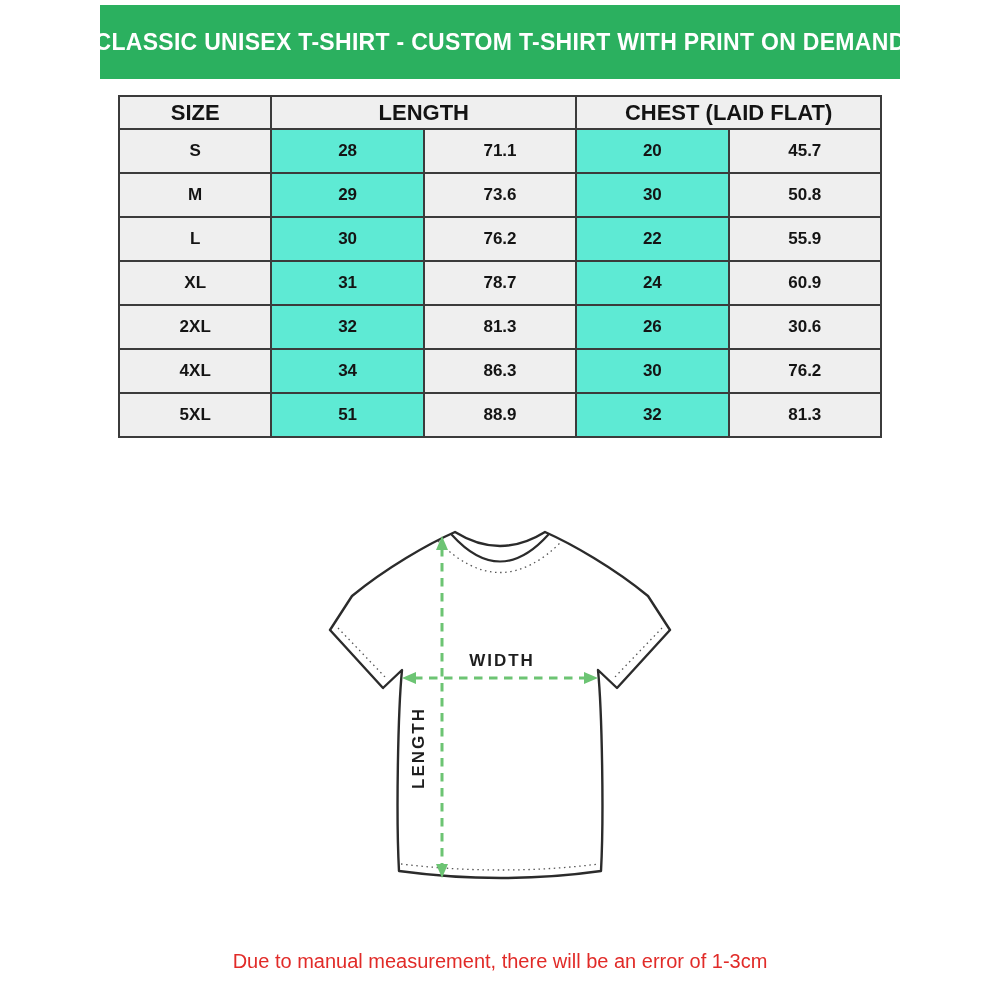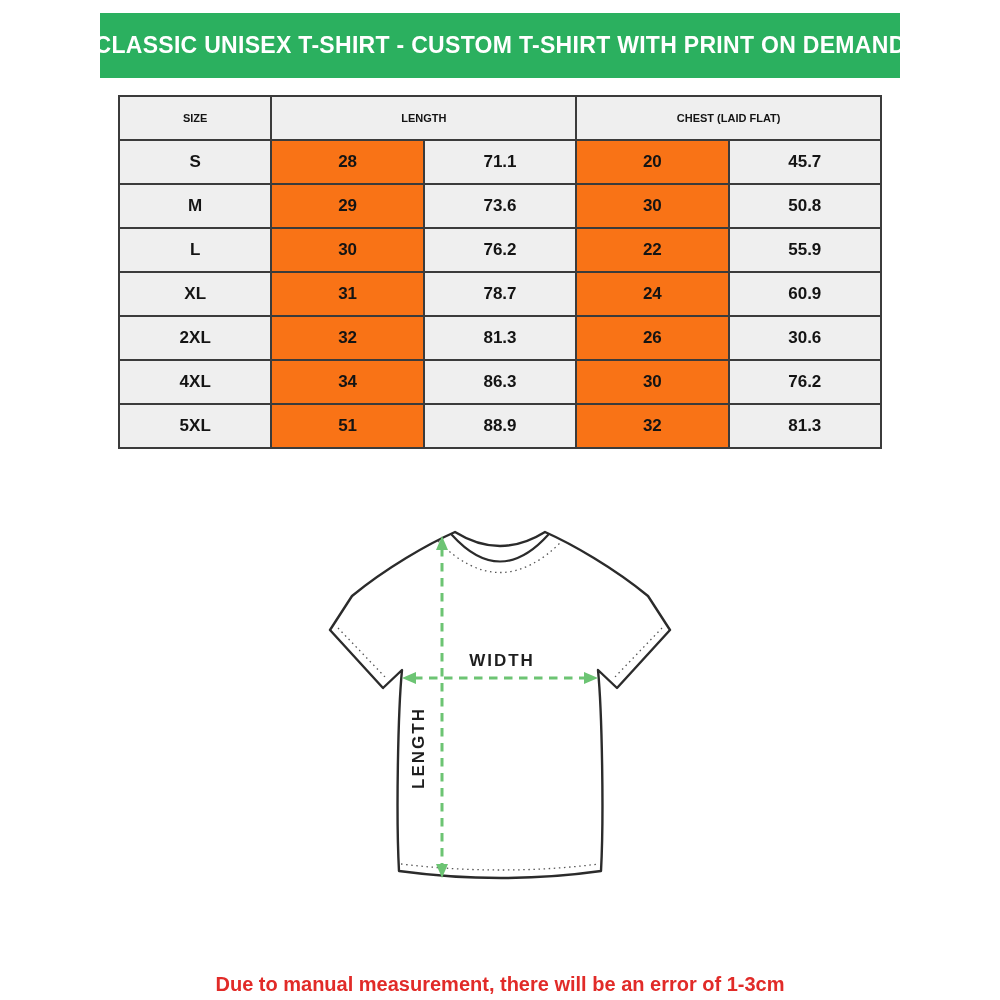--- a/index.html
+++ b/index.html
@@ -10,47 +10,47 @@
     --arrow-green:#6cc473;
     --shirt-outline:#2b2b2b;
     --text-dark:#141414;
   }
   *{box-sizing:border-box;margin:0;padding:0;}
   html,body{width:1000px;height:1000px;background:#ffffff;
     font-family:"Liberation Sans",sans-serif;}
   .canvas{position:relative;width:1000px;height:1000px;background:#fff;overflow:hidden;}
 
   
-  .banner{position:absolute;left:100px;top:13px;width:800px;height:65px;
+  .banner{position:absolute;left:100px;top:5px;width:800px;height:74px;
     background:var(--banner-green);display:flex;align-items:center;justify-content:center;}
   .banner h1{color:#ffffff;font-size:23px;font-weight:bold;letter-spacing:.3px;white-space:nowrap;}
 
   
   table.size-table{position:absolute;left:118px;top:95px;width:764px;
     border-collapse:collapse;table-layout:fixed;}
   .size-table th,.size-table td{border:2px solid var(--border-dark);
     text-align:center;vertical-align:middle;font-weight:bold;color:var(--text-dark);
-    font-size:17px;height:44px;padding:0;background:#f97316;}
-  .size-table th{height:44px;font-size:11px;}
+    font-size:17px;height:44px;padding:0;background:#5eead4;}
+  .size-table th{height:33px;font-size:22px;}
   .size-table .gray{background:var(--cell-gray);}
   .size-table col{width:20%;}
 
   
   .shirt-figure{position:absolute;left:300px;top:516px;width:400px;height:385px;}
   .shirt-outline{fill:#ffffff;stroke:var(--shirt-outline);stroke-width:2.4;stroke-linejoin:round;}
   .shirt-line{fill:none;stroke:var(--shirt-outline);stroke-width:2.2;stroke-linecap:round;}
   .stitch{fill:none;stroke:#555;stroke-width:1.3;stroke-dasharray:1.5 3.6;}
   .measure{stroke:var(--arrow-green);stroke-width:3;stroke-dasharray:8.5 6.5;fill:none;}
   .ahead{fill:var(--arrow-green);stroke:none;}
   .dlabel{font-family:"Liberation Sans",sans-serif;font-weight:bold;font-size:17px;
     letter-spacing:2px;fill:#1e1e1e;}
 
   
   .note{position:absolute;left:0;top:950px;width:1000px;text-align:center;
-    color:var(--note-red);font-size:20px;font-weight:bold;margin-top:23px;}
+    color:var(--note-red);font-size:20px;font-weight:normal;}
 </style>
 </head>
 <body>
 
 <div class="canvas">
 
   <header class="banner">
     <h1>CLASSIC UNISEX T-SHIRT - CUSTOM T-SHIRT WITH PRINT ON DEMAND</h1>
   </header>
 

